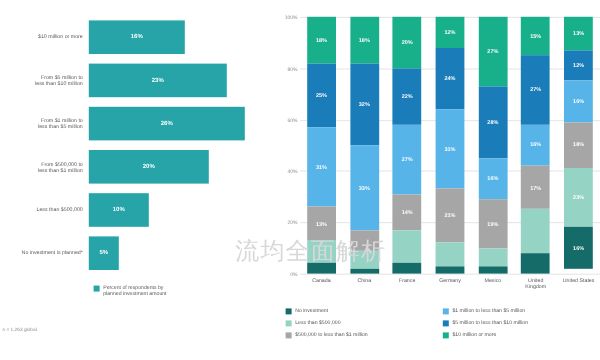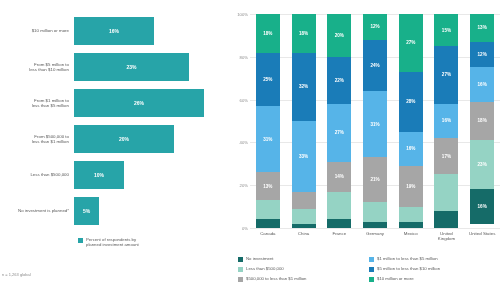--- a/index.html
+++ b/index.html
@@ -334,13 +334,14 @@
       <div class="lg-item">
         <span class="lg-sw" style="background: rgb(166, 166, 166);"></span>
         <span class="lg-tx">$500,000 to less than $1 million</span>
       </div>
       <div class="lg-item">
         <span class="lg-sw" style="background: rgb(24, 176, 138);"></span>
         <span class="lg-tx">$10 million or more</span>
       </div>
     </div>
 
+  <div id="watermark">流均全面解析</div>
 </div>
 
 </body></html>

